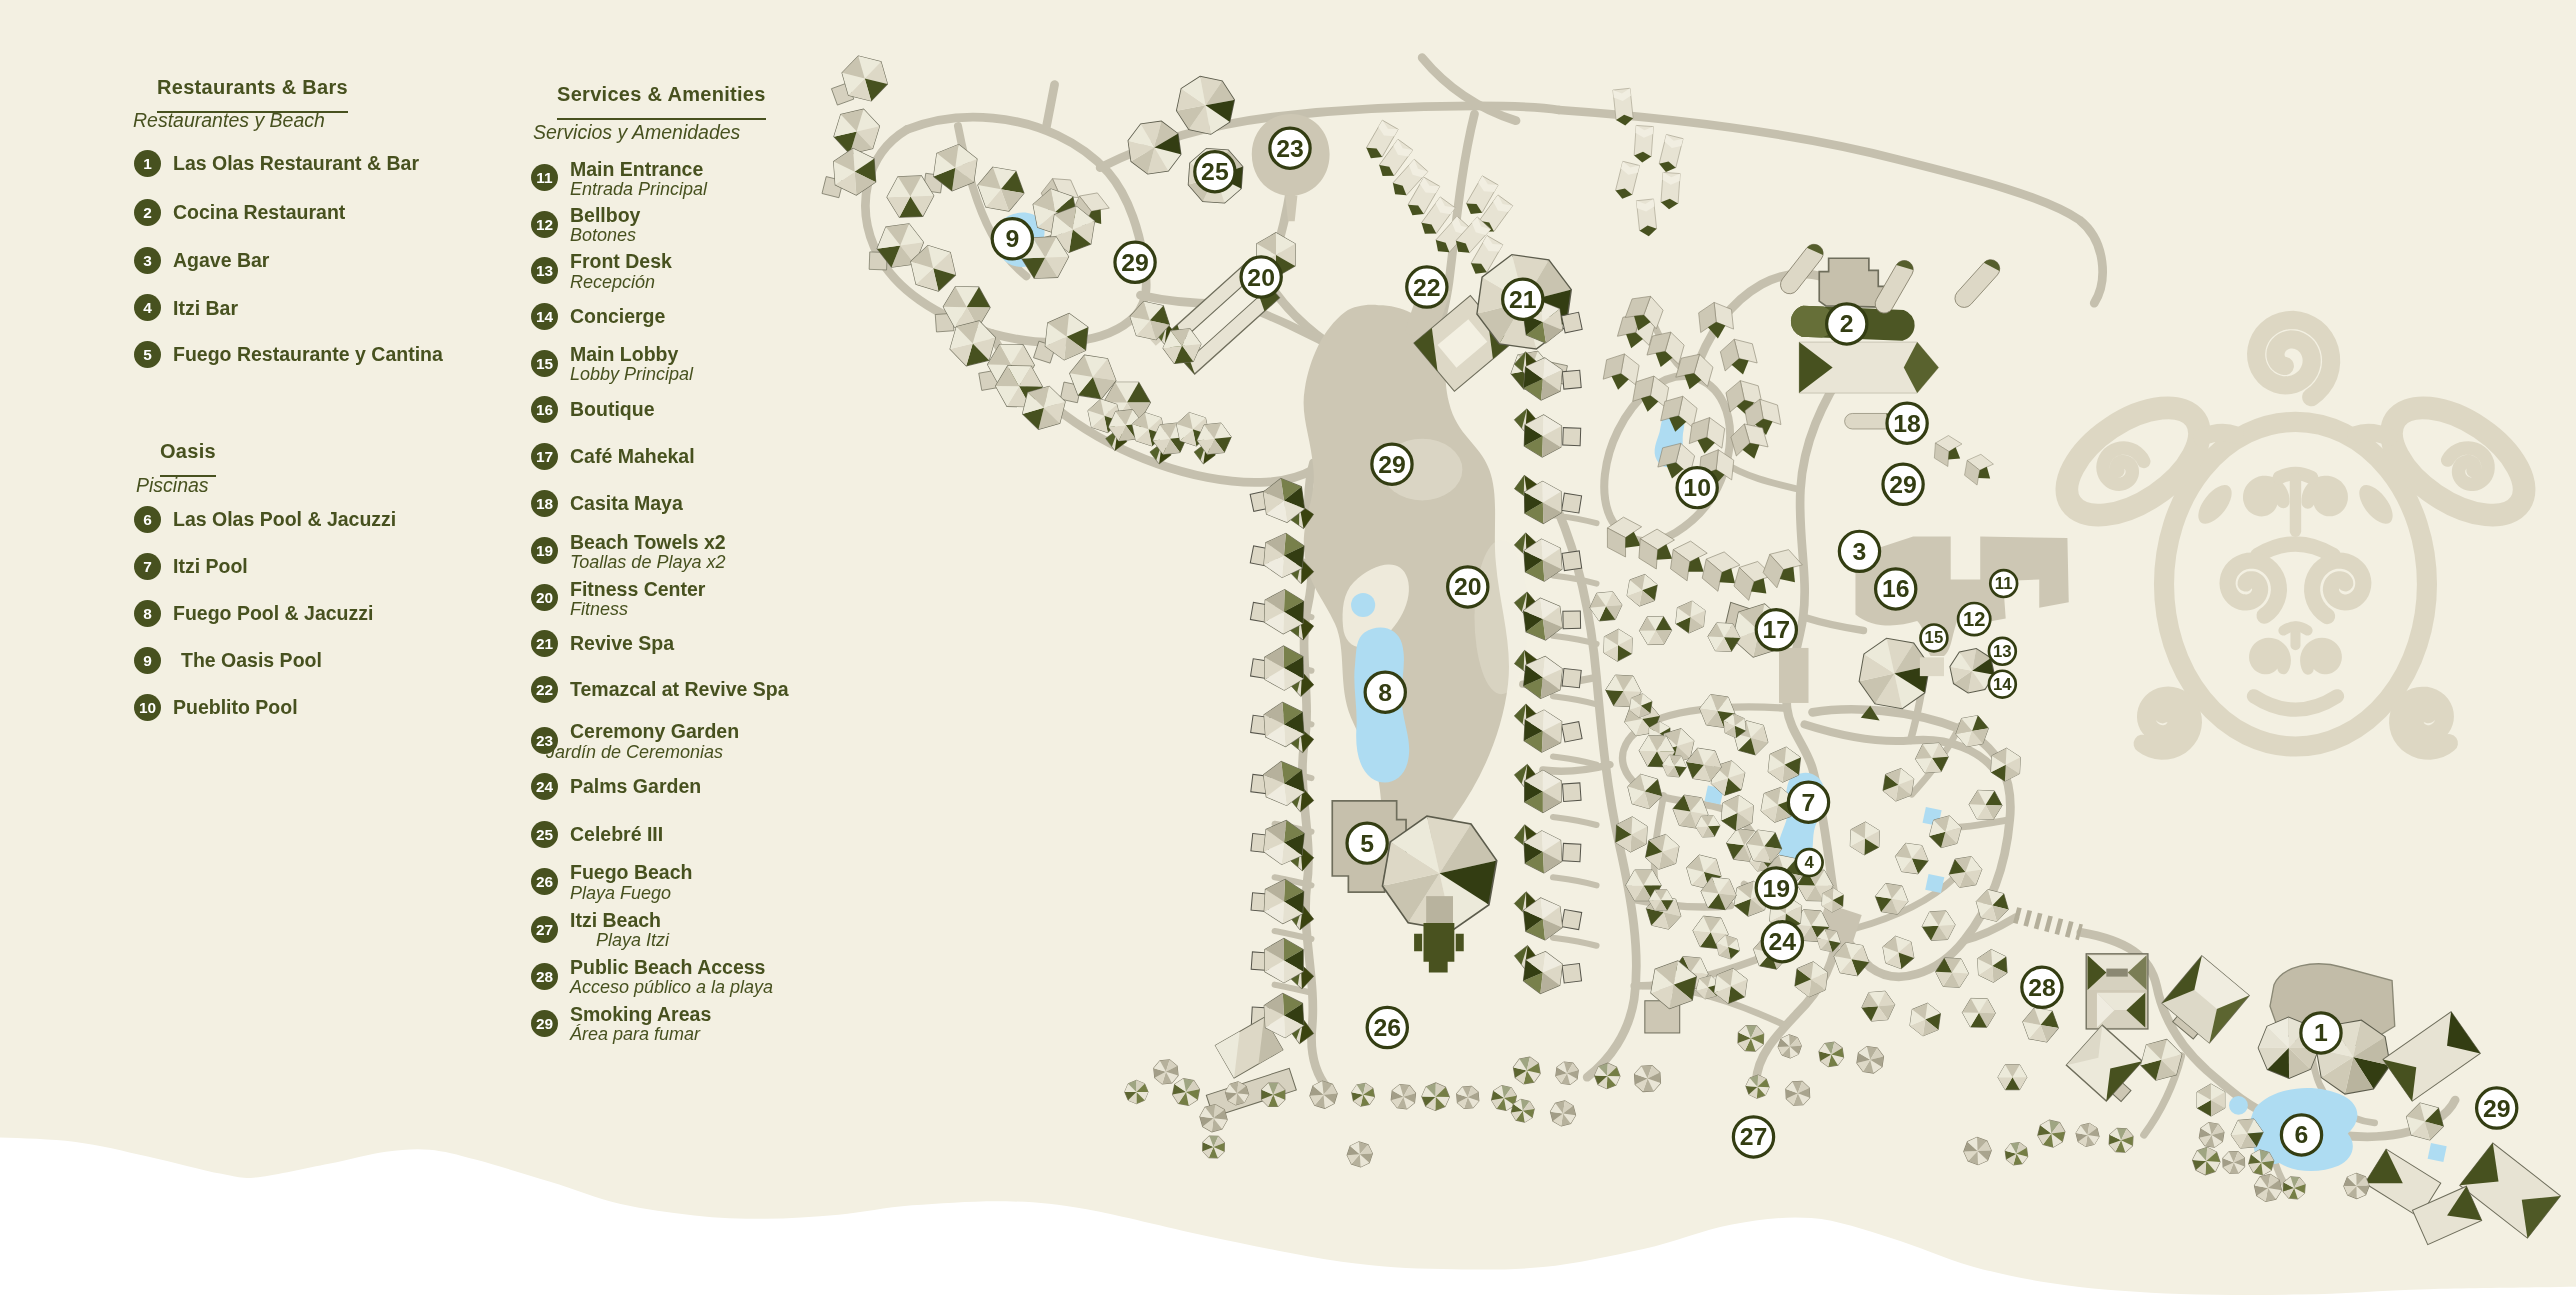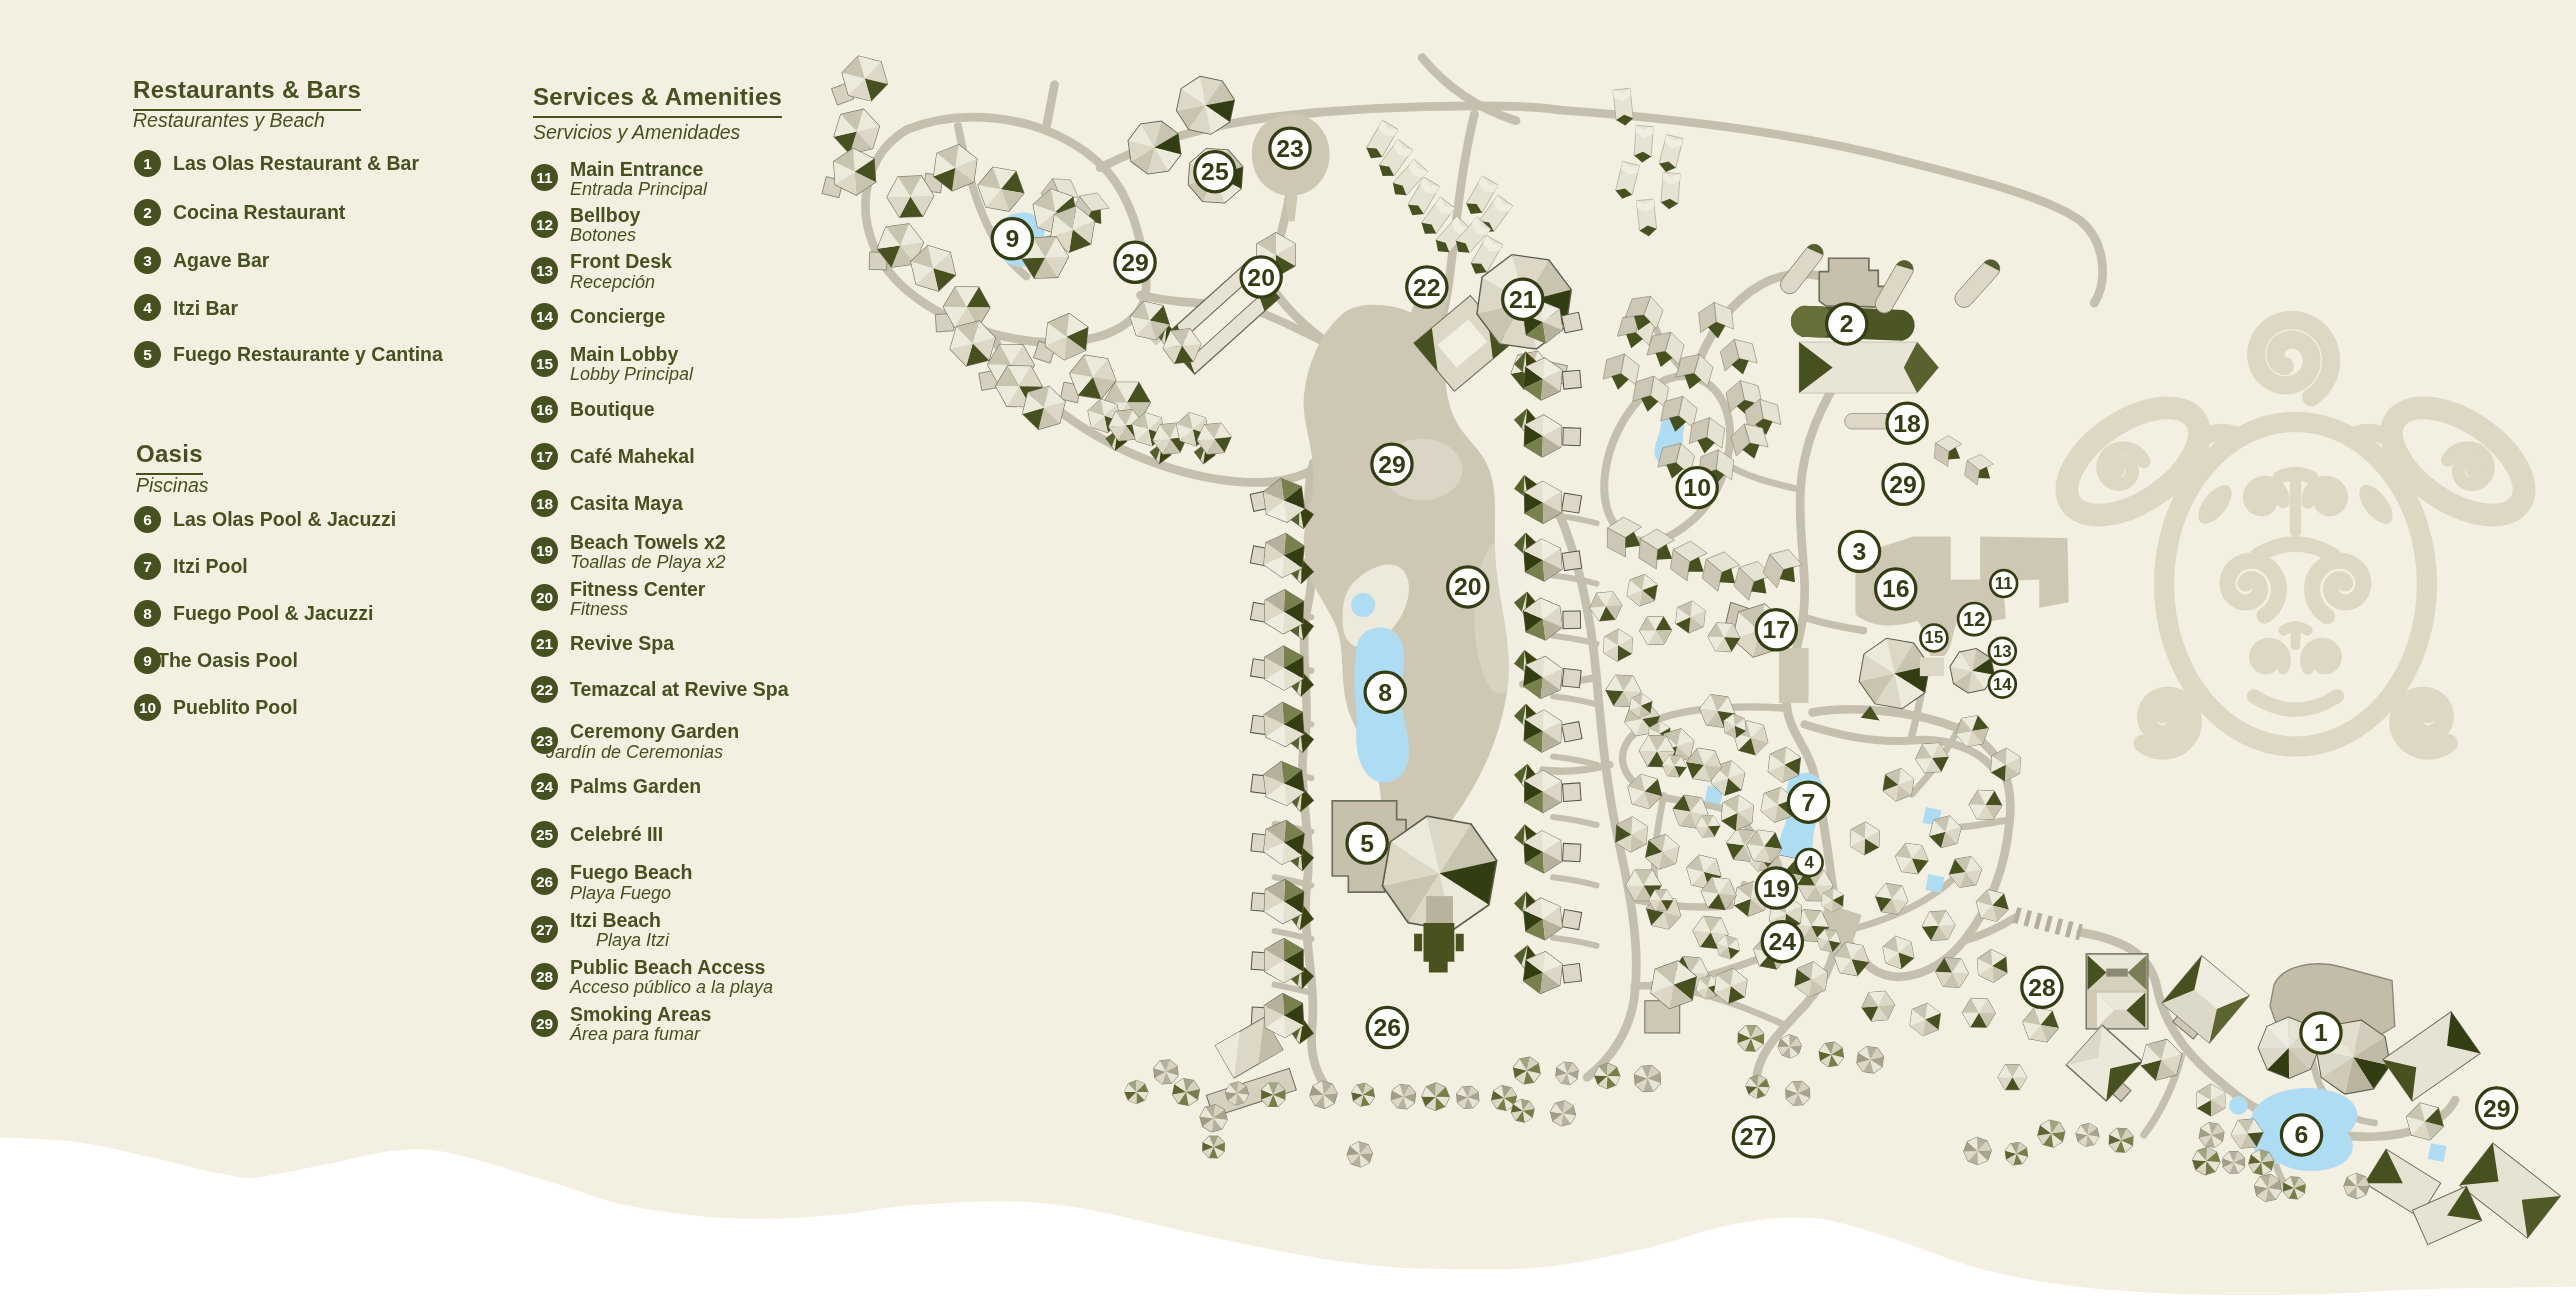--- a/index.html
+++ b/index.html
@@ -1,19 +1,19 @@
 <!DOCTYPE html>
 <html style="font-size:10.7px"><head><meta charset="utf-8">
 <style>
   html,body{margin:0;padding:0;width:2576px;height:1312px;overflow:hidden;background:#f3f0e2;
     font-family:"Liberation Sans",sans-serif;}
   #wrap{position:relative;width:2576px;height:1312px;}
   svg{position:absolute;left:0;top:0;}
-  .title{position:absolute;font-size:24px;font-weight:bold;color:#47511f;
-    border-bottom:2px solid #47511f;padding-bottom:5px;letter-spacing:0.3px;}
+  .title{position:absolute;font-size:20px;font-weight:bold;color:#47511f;
+    border-bottom:2px solid #47511f;padding-bottom:12px;letter-spacing:0.3px;margin-left:24px;}
   .subt{position:absolute;font-size:19.5px;font-style:italic;color:#47511f;}
   .num{position:absolute;width:27px;height:27px;border-radius:50%;background:#47511f;
     color:#fff;font-size:15.4px;font-weight:bold;text-align:center;line-height:27px;}
   .main{position:absolute;font-size:19.5px;font-weight:bold;color:#47511f;white-space:nowrap;line-height:23px;}
   .sub{position:absolute;font-size:18px;font-style:italic;color:#47511f;white-space:nowrap;line-height:20px;}
 </style></head>
 <body>
 <div id="wrap">
 <svg xmlns="http://www.w3.org/2000/svg" width="2576" height="1312" viewBox="0 0 3840 1956" font-family="Liberation Sans, sans-serif">
       <rect width="3840" height="1956" fill="#f3f0e2"></rect>
@@ -715,21 +715,21 @@
     <div class="main" style="left:173px;top:343px">Fuego Restaurante y Cantina</div>
     <div class="title" style="left:136px;top:440px">Oasis</div>
     <div class="subt" style="left:136px;top:474px">Piscinas</div>
     <div class="num" style="left:134px;top:506px">6</div>
     <div class="main" style="left:173px;top:508px">Las Olas Pool &amp; Jacuzzi</div>
     <div class="num" style="left:134px;top:553px">7</div>
     <div class="main" style="left:173px;top:555px">Itzi Pool</div>
     <div class="num" style="left:134px;top:600px">8</div>
     <div class="main" style="left:173px;top:602px">Fuego Pool &amp; Jacuzzi</div>
     <div class="num" style="left:134px;top:647px">9</div>
-    <div class="main" style="left:157px;top:649px">The Oasis Pool</div>
+    <div class="main" style="left:181px;top:649px">The Oasis Pool</div>
     <div class="num" style="left:134px;top:694px">10</div>
     <div class="main" style="left:173px;top:696px">Pueblito Pool</div>
     <div class="title" style="left:533px;top:83px">Services &amp; Amenities</div>
     <div class="subt" style="left:533px;top:121px">Servicios y Amenidades</div>
     <div class="num" style="left:531px;top:164px">11</div>
     <div class="main" style="left:570px;top:158px">Main Entrance</div>
     <div class="sub" style="left:570px;top:179px">Entrada Principal</div>
     <div class="num" style="left:531px;top:211px">12</div>
     <div class="main" style="left:570px;top:204px">Bellboy</div>
     <div class="sub" style="left:570px;top:225px">Botones</div>

